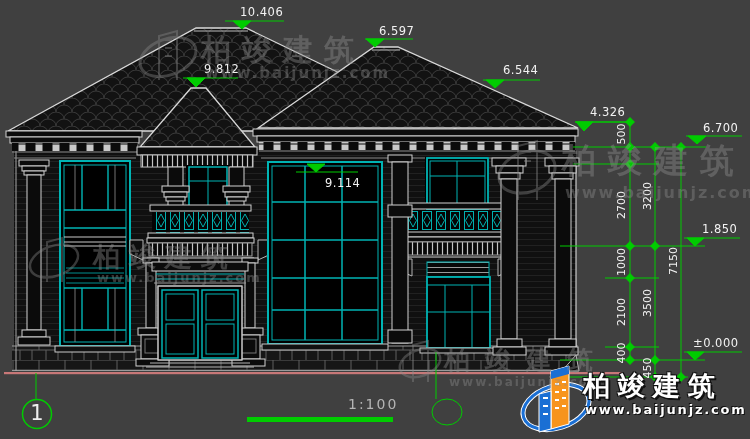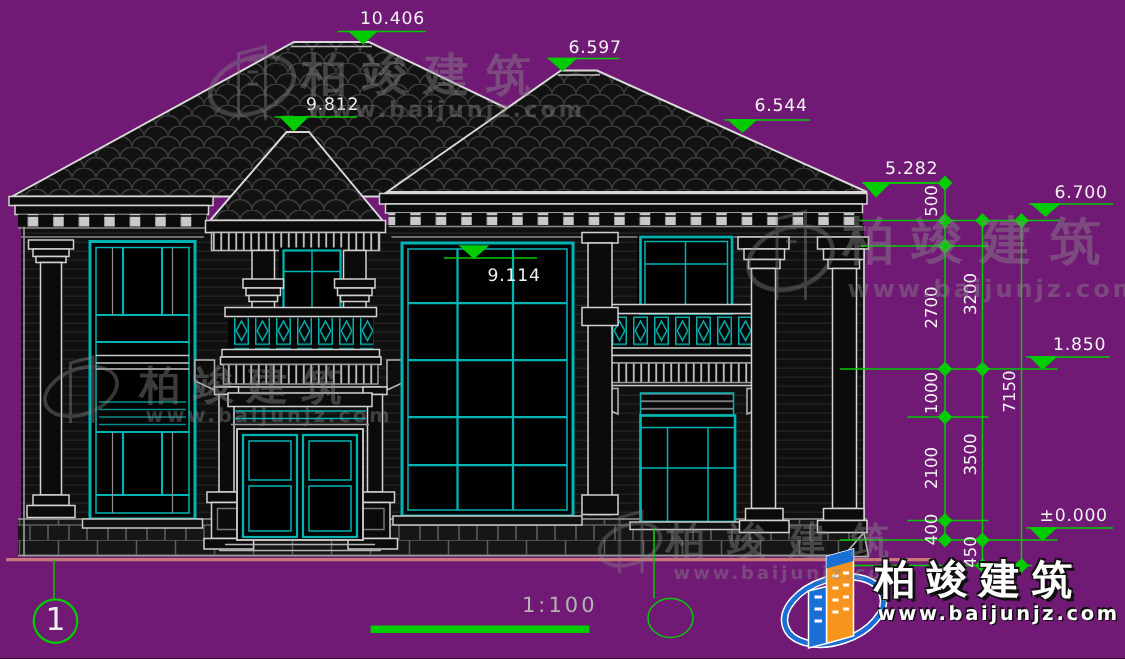--- a/index.html
+++ b/index.html
@@ -1,16 +1,16 @@
 <!DOCTYPE html>
 <html><head>
 <meta charset="utf-8">
 <style>
   html,body{margin:0;padding:0;background:#000;}
-  .stage{position:relative;width:750px;height:439px;background:#701a75;overflow:hidden;
+  .stage{position:relative;width:750px;height:439px;background:#404040;overflow:hidden;
          font-family:"DejaVu Sans",sans-serif;}
   .stage svg{position:absolute;left:0;top:0;}
   .lvl{position:absolute;color:#f2f2f2;font-size:11.5px;white-space:nowrap;letter-spacing:.5px;}
   .dim{position:absolute;color:#f2f2f2;font-size:11px;white-space:nowrap;
        transform:translate(-50%,-50%) rotate(-90deg);}
   .title-txt{position:absolute;left:248px;top:390px;color:#fff;font-size:20px;font-weight:bold;
        letter-spacing:1px;white-space:nowrap;}
   .scale-txt{position:absolute;left:348px;top:396px;color:#b4b4b4;font-size:14px;
        letter-spacing:2px;white-space:nowrap;}
   .axis-txt{position:absolute;left:23px;top:401px;width:28px;text-align:center;color:#eee;
@@ -328,21 +328,21 @@
     <path d="M551,371 L569,366 L569,374 L551,379 Z" fill="#1a6fd4"></path>
     <path d="M539,394 L551,391 V429 L539,432 Z" fill="#1a6fd4" stroke="#fff" stroke-width="1"></path>
     <path d="M555,384 h4 M562,382 h4 M555,392 h4 M562,390 h4 M555,400 h4 M562,398 h4 M555,408 h4 M562,406 h4 M543,398 h5 M543,406 h5 M543,414 h5" stroke="#fff" stroke-width="2"></path>
   </g>
 </svg>
 
 <div class="lvl" style="left:240px;top:5px">10.406</div>
 <div class="lvl" style="left:379px;top:24px">6.597</div>
 <div class="lvl" style="left:204px;top:62px">9.812</div>
 <div class="lvl" style="left:503px;top:63px">6.544</div>
-<div class="lvl" style="left:590px;top:105px">5.282</div>
+<div class="lvl" style="left:590px;top:105px">4.326</div>
 <div class="lvl" style="left:703px;top:121px">6.700</div>
 <div class="lvl" style="left:325px;top:176px">9.114</div>
 <div class="lvl" style="left:702px;top:222px">1.850</div>
 <div class="lvl" style="left:693px;top:336px">±0.000</div>
 
 <div class="dim" style="left:621px;top:134px">500</div>
 <div class="dim" style="left:621px;top:205px">2700</div>
 <div class="dim" style="left:621px;top:262px">1000</div>
 <div class="dim" style="left:621px;top:312px">2100</div>
 <div class="dim" style="left:621px;top:353px">400</div>

